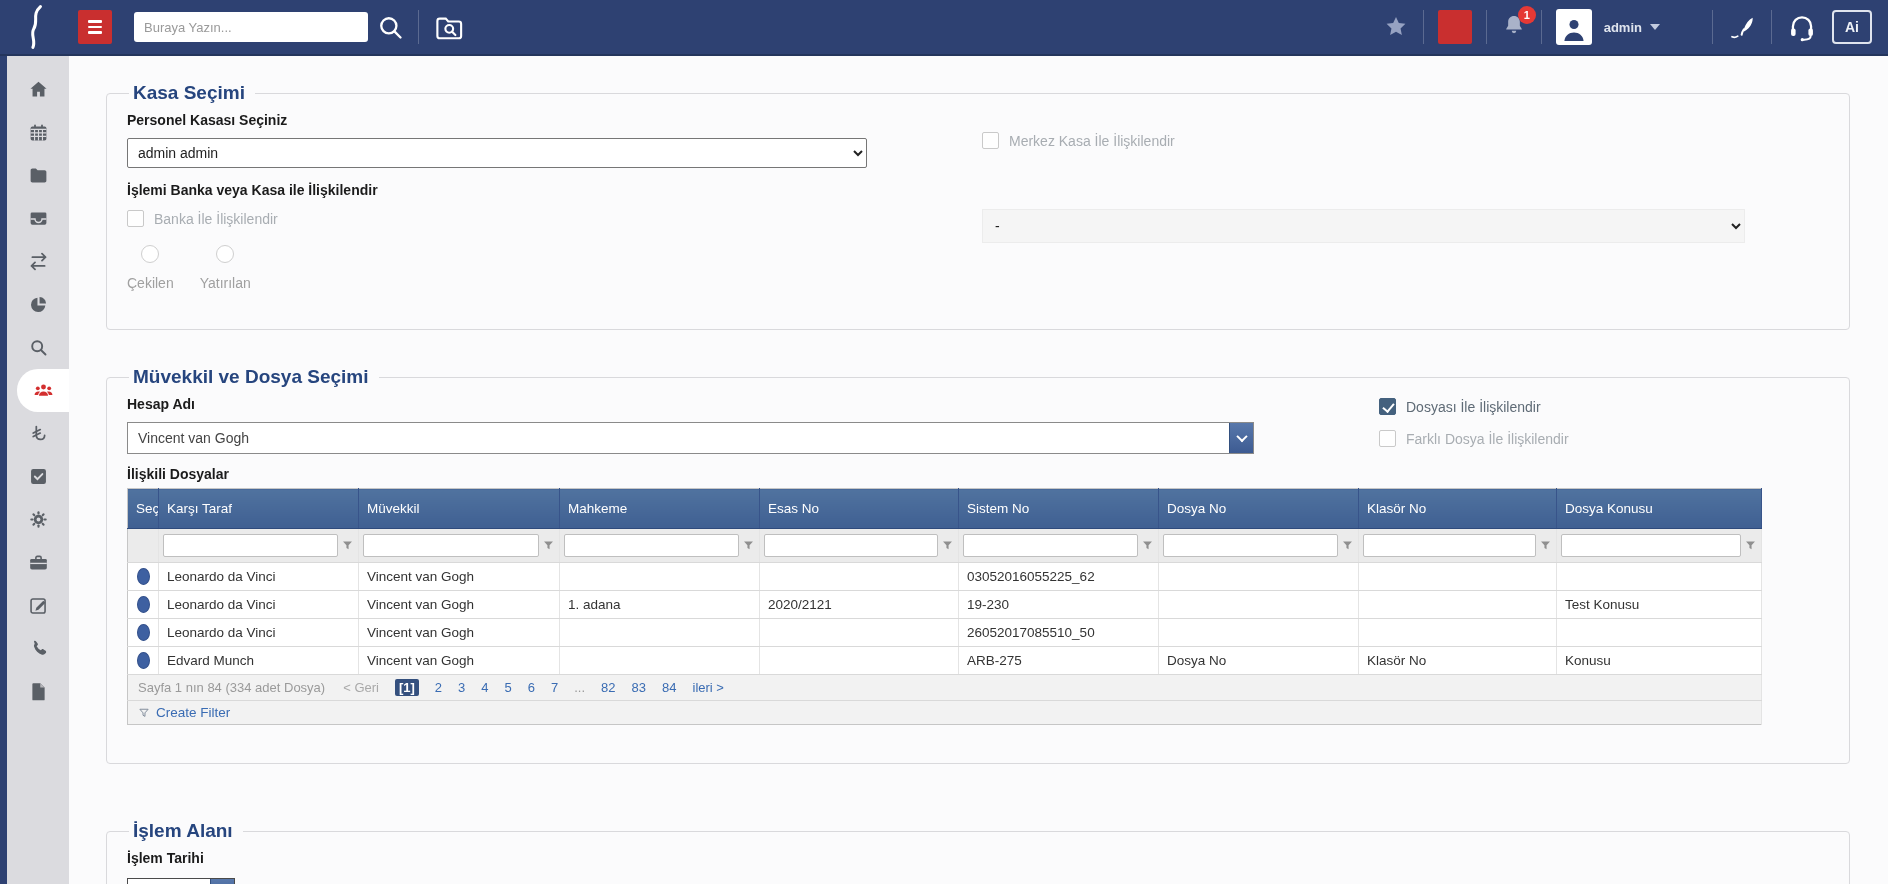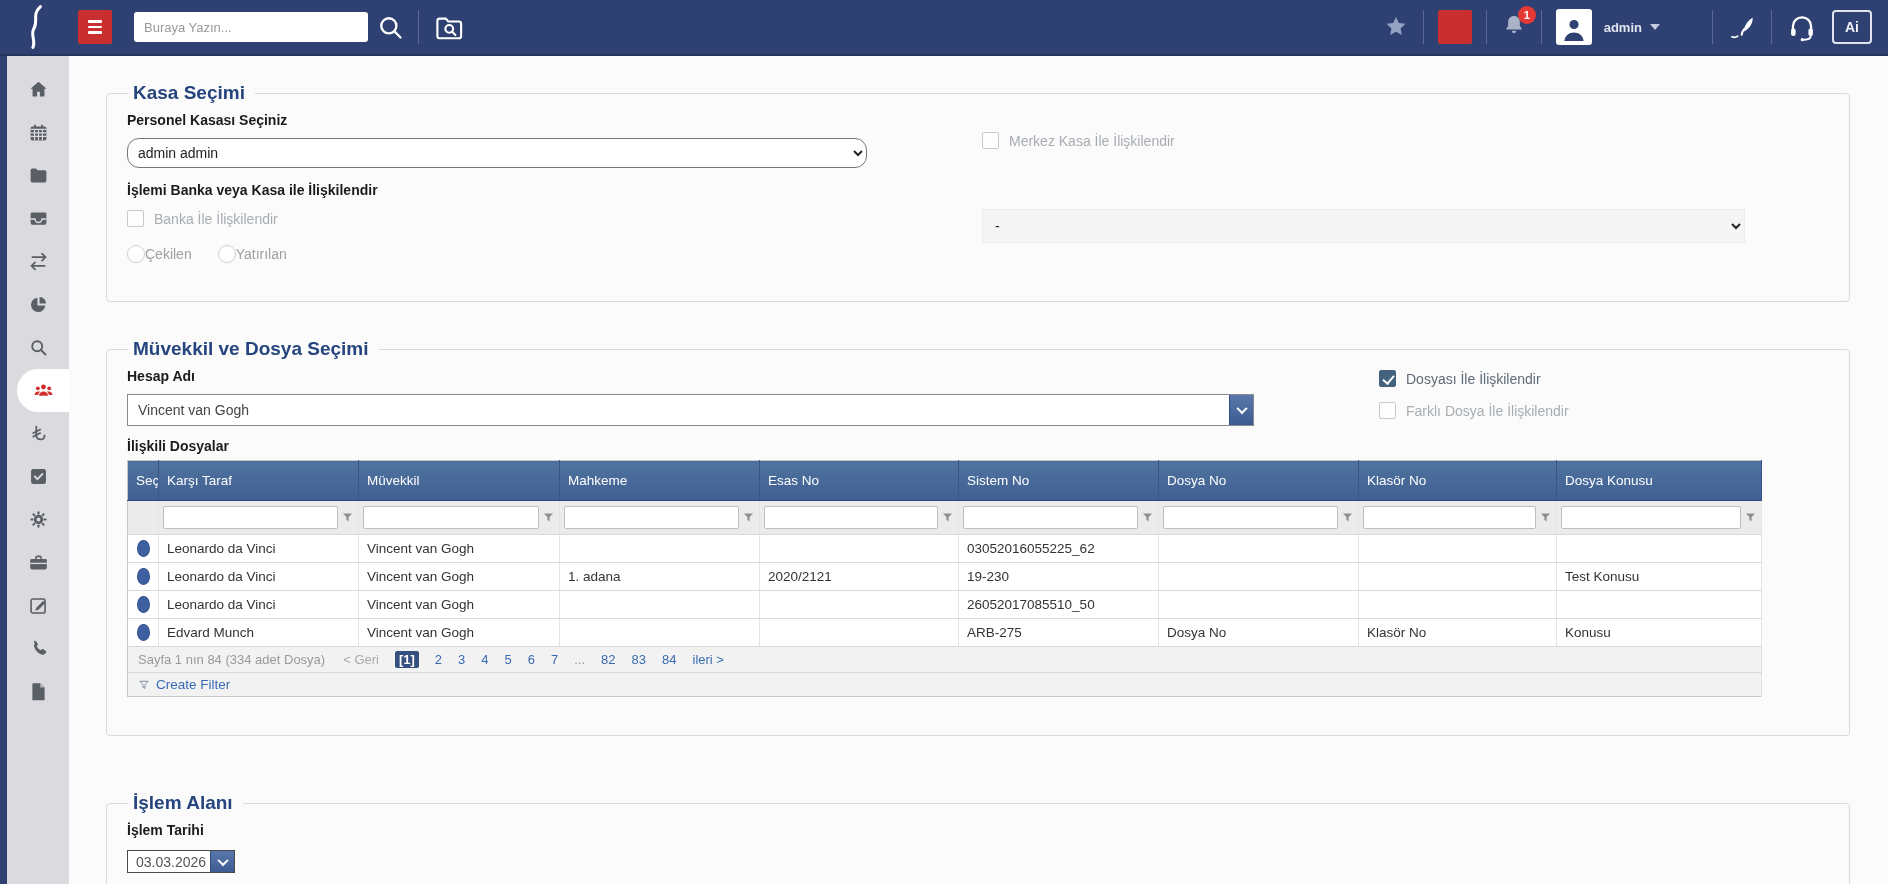--- a/index.html
+++ b/index.html
@@ -40,33 +40,33 @@
   .content { flex:1; background:#fbfbfc; padding:26px 0 0 37px; overflow:hidden; }
 
   fieldset { border:1px solid #d9d9dc; border-radius:4px; width:1744px; padding:8px 20px 38px 20px; background:transparent; }
   legend { font-size:19px; font-weight:600; color:#26457e; padding:0 10px 0 4px; margin-left:2px; }
   .f-label { font-size:14px; font-weight:bold; color:#1b1b1b; }
 
   
   .kasa-grid { display:flex; }
   .kasa-left { width:740px; }
   .kasa-right { width:763px; margin-left:115px; }
-  .sel { width:100%; height:30px; border:1px solid #767676; border-radius:12px; background:#fff;
+  .sel { width:100%; height:30px; border:1px solid #767676; border-radius:2px; background:#fff;
     font-size:14px; color:#222; padding:0 6px; margin-top:10px; font-family:"Liberation Sans",sans-serif; }
   .sel-gray { width:100%; height:34px; border:1px solid #ececec; background:#f5f5f5; font-size:14px;
     color:#222; padding:0 8px; margin-top:60px; font-family:"Liberation Sans",sans-serif; }
   .cb-row { display:flex; align-items:center; gap:10px; margin-top:12px; }
   .cb { width:17px; height:17px; border:1px solid #c9c9c9; background:#fefefe; border-radius:2px; flex-shrink:0; cursor:pointer; }
   .cb.checked { background:#44617e; border-color:#44617e; position:relative; }
   .cb.checked::after { content:""; position:absolute; left:5px; top:1.5px; width:5px; height:9px;
     border-right:2px solid #fff; border-bottom:2px solid #fff; transform:rotate(40deg); }
   .cb-label { font-size:14px; color:#a8adb2; }
   .cb-label.on { color:#5f6b76; }
   .radio-row { display:flex; gap:26px; margin-top:18px; }
-  .radio-opt { display:flex; align-items:center; gap:0; }
+  .radio-opt { display:flex; align-items:center; gap:12px;flex-direction:column; }
   .radio { width:18px; height:18px; border:1px solid #cfcfcf; border-radius:50%; background:#fff; flex-shrink:0; cursor:pointer; }
   .radio-label { font-size:14px; color:#a0a0a0; }
   .mt14 { margin-top:14px; }
 
   
   .sec2 { margin-top:36px; }
   .hesap-row { display:flex; align-items:flex-start; }
   .hesap-left { width:1127px; }
   .combo { display:flex; height:32px; border:1px solid #8a8a8a; background:#fff; margin-top:10px; }
   .combo-text { flex:1; line-height:30px; padding:0 10px; font-size:14px; color:#444; }

